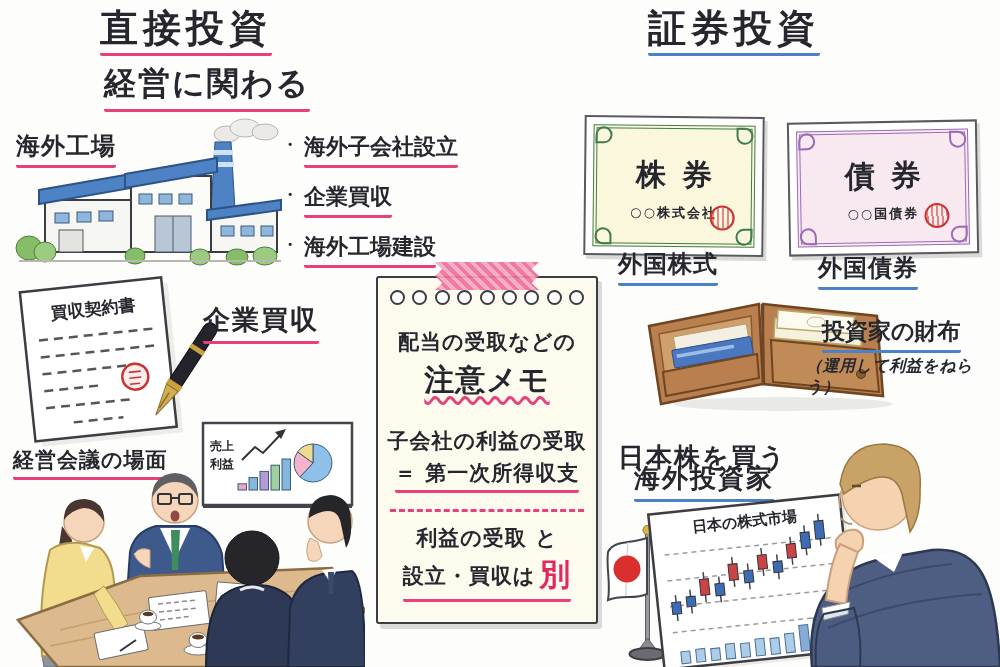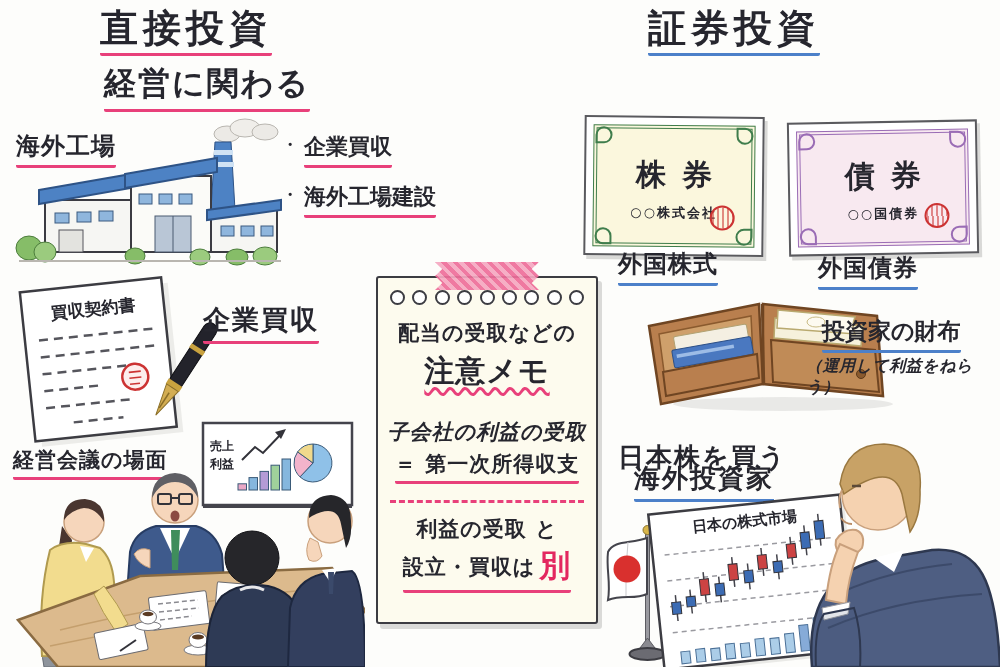--- a/index.html
+++ b/index.html
@@ -33,25 +33,25 @@
   .memo .tape{
     position:absolute;left:50%;top:-16px;transform:translateX(-50%);
     width:104px;height:28px;
     background:repeating-linear-gradient(45deg,#ee6e9a 0 4px,#f5a8c1 4px 8px);
     clip-path:polygon(0 0,100% 0,93% 25%,100% 50%,93% 75%,100% 100%,0 100%,7% 75%,0 50%,7% 25%);
     opacity:.92;
   }
   .memo .holes{display:flex;justify-content:space-between;padding:12px 12px 0 12px;}
   .memo .holes span{width:11px;height:11px;border:2px solid #3c3c42;border-radius:50%;background:#fff;}
   .memo-line{font-size:21px;font-weight:600;letter-spacing:1px;}
-  .memo .h1{margin-top:14px;}
+  .memo .h1{margin-top:23px;}
   .memo .h2{margin-top:4px;font-size:30px;
     text-decoration:underline;text-decoration-style:wavy;
     text-decoration-color:var(--pink);text-decoration-thickness:2.5px;text-underline-offset:6px;}
-  .memo .b1{margin-top:26px;font-style:italic;}
+  .memo .b1{margin-top:26px;}
   .memo .b2{margin-top:4px;}
   .memo .divider{border:none;border-top:3px dashed var(--pink);margin:16px 12px 0 12px;}
   .memo .n1{margin-top:12px;}
   .memo .n2{margin-top:2px;}
   .memo .big-red{color:var(--hl-red);font-size:31px;font-weight:700;vertical-align:-2px;margin-left:4px;}
   
   .cert{background:#fff;border:2px solid#5a5a5e;box-shadow:3px 4px 0 rgba(0,0,0,.14);}
   .cert .frame{position:absolute;inset:7px;border:4px double;}
   .cert .corner{position:absolute;width:13px;height:13px;border:2.5px solid;border-radius:50% 50% 50% 0;}
   .cert .c-tl{left:-2px;top:-2px;} .cert .c-tr{right:-2px;top:-2px;transform:rotate(90deg);}
@@ -123,20 +123,21 @@
       <ellipse cx="222" cy="139" rx="11" ry="8" fill="#86bd68" stroke="#4c7d3c"></ellipse>
       <ellipse cx="250" cy="138" rx="12" ry="9" fill="#9bcb7e" stroke="#4c7d3c"></ellipse>
     </g>
     <line x1="4" y1="143" x2="266" y2="143" stroke="#b9b6b0" stroke-width="2"></line>
   </svg>
   <div class="abs label-md" style="left:16px;top:130px;">
     <span class="u-pink">海外工場</span>
   </div>
 
   <ul class="abs bullets" style="left:282px;top:132px;">
+    <li><span class="dot">・</span><span class="u-pink">海外子会社設立</span></li>
     <li><span class="dot">・</span><span class="u-pink"></span><span class="u-pink">企業買収</span></li>
     <li><span class="dot">・</span><span class="u-pink">海外工場建設</span></li>
   </ul>
 
   <svg class="abs" style="left:8px;top:276px;" width="225" height="175" viewBox="0 0 225 175">
     <g transform="rotate(-6 95 90)">
       <rect x="26" y="14" width="142" height="150" fill="#dcdcd8" opacity=".5"></rect>
       <rect x="20" y="8" width="142" height="150" fill="#ffffff" stroke="#3c3c42" stroke-width="2.5"></rect>
       <text x="91" y="38" text-anchor="middle" font-size="17" fill="#26262e">買収契約書</text>
       <line x1="34" y1="58" x2="150" y2="58" stroke="#55555c" stroke-width="2.5" stroke-dasharray="9 6"></line>

